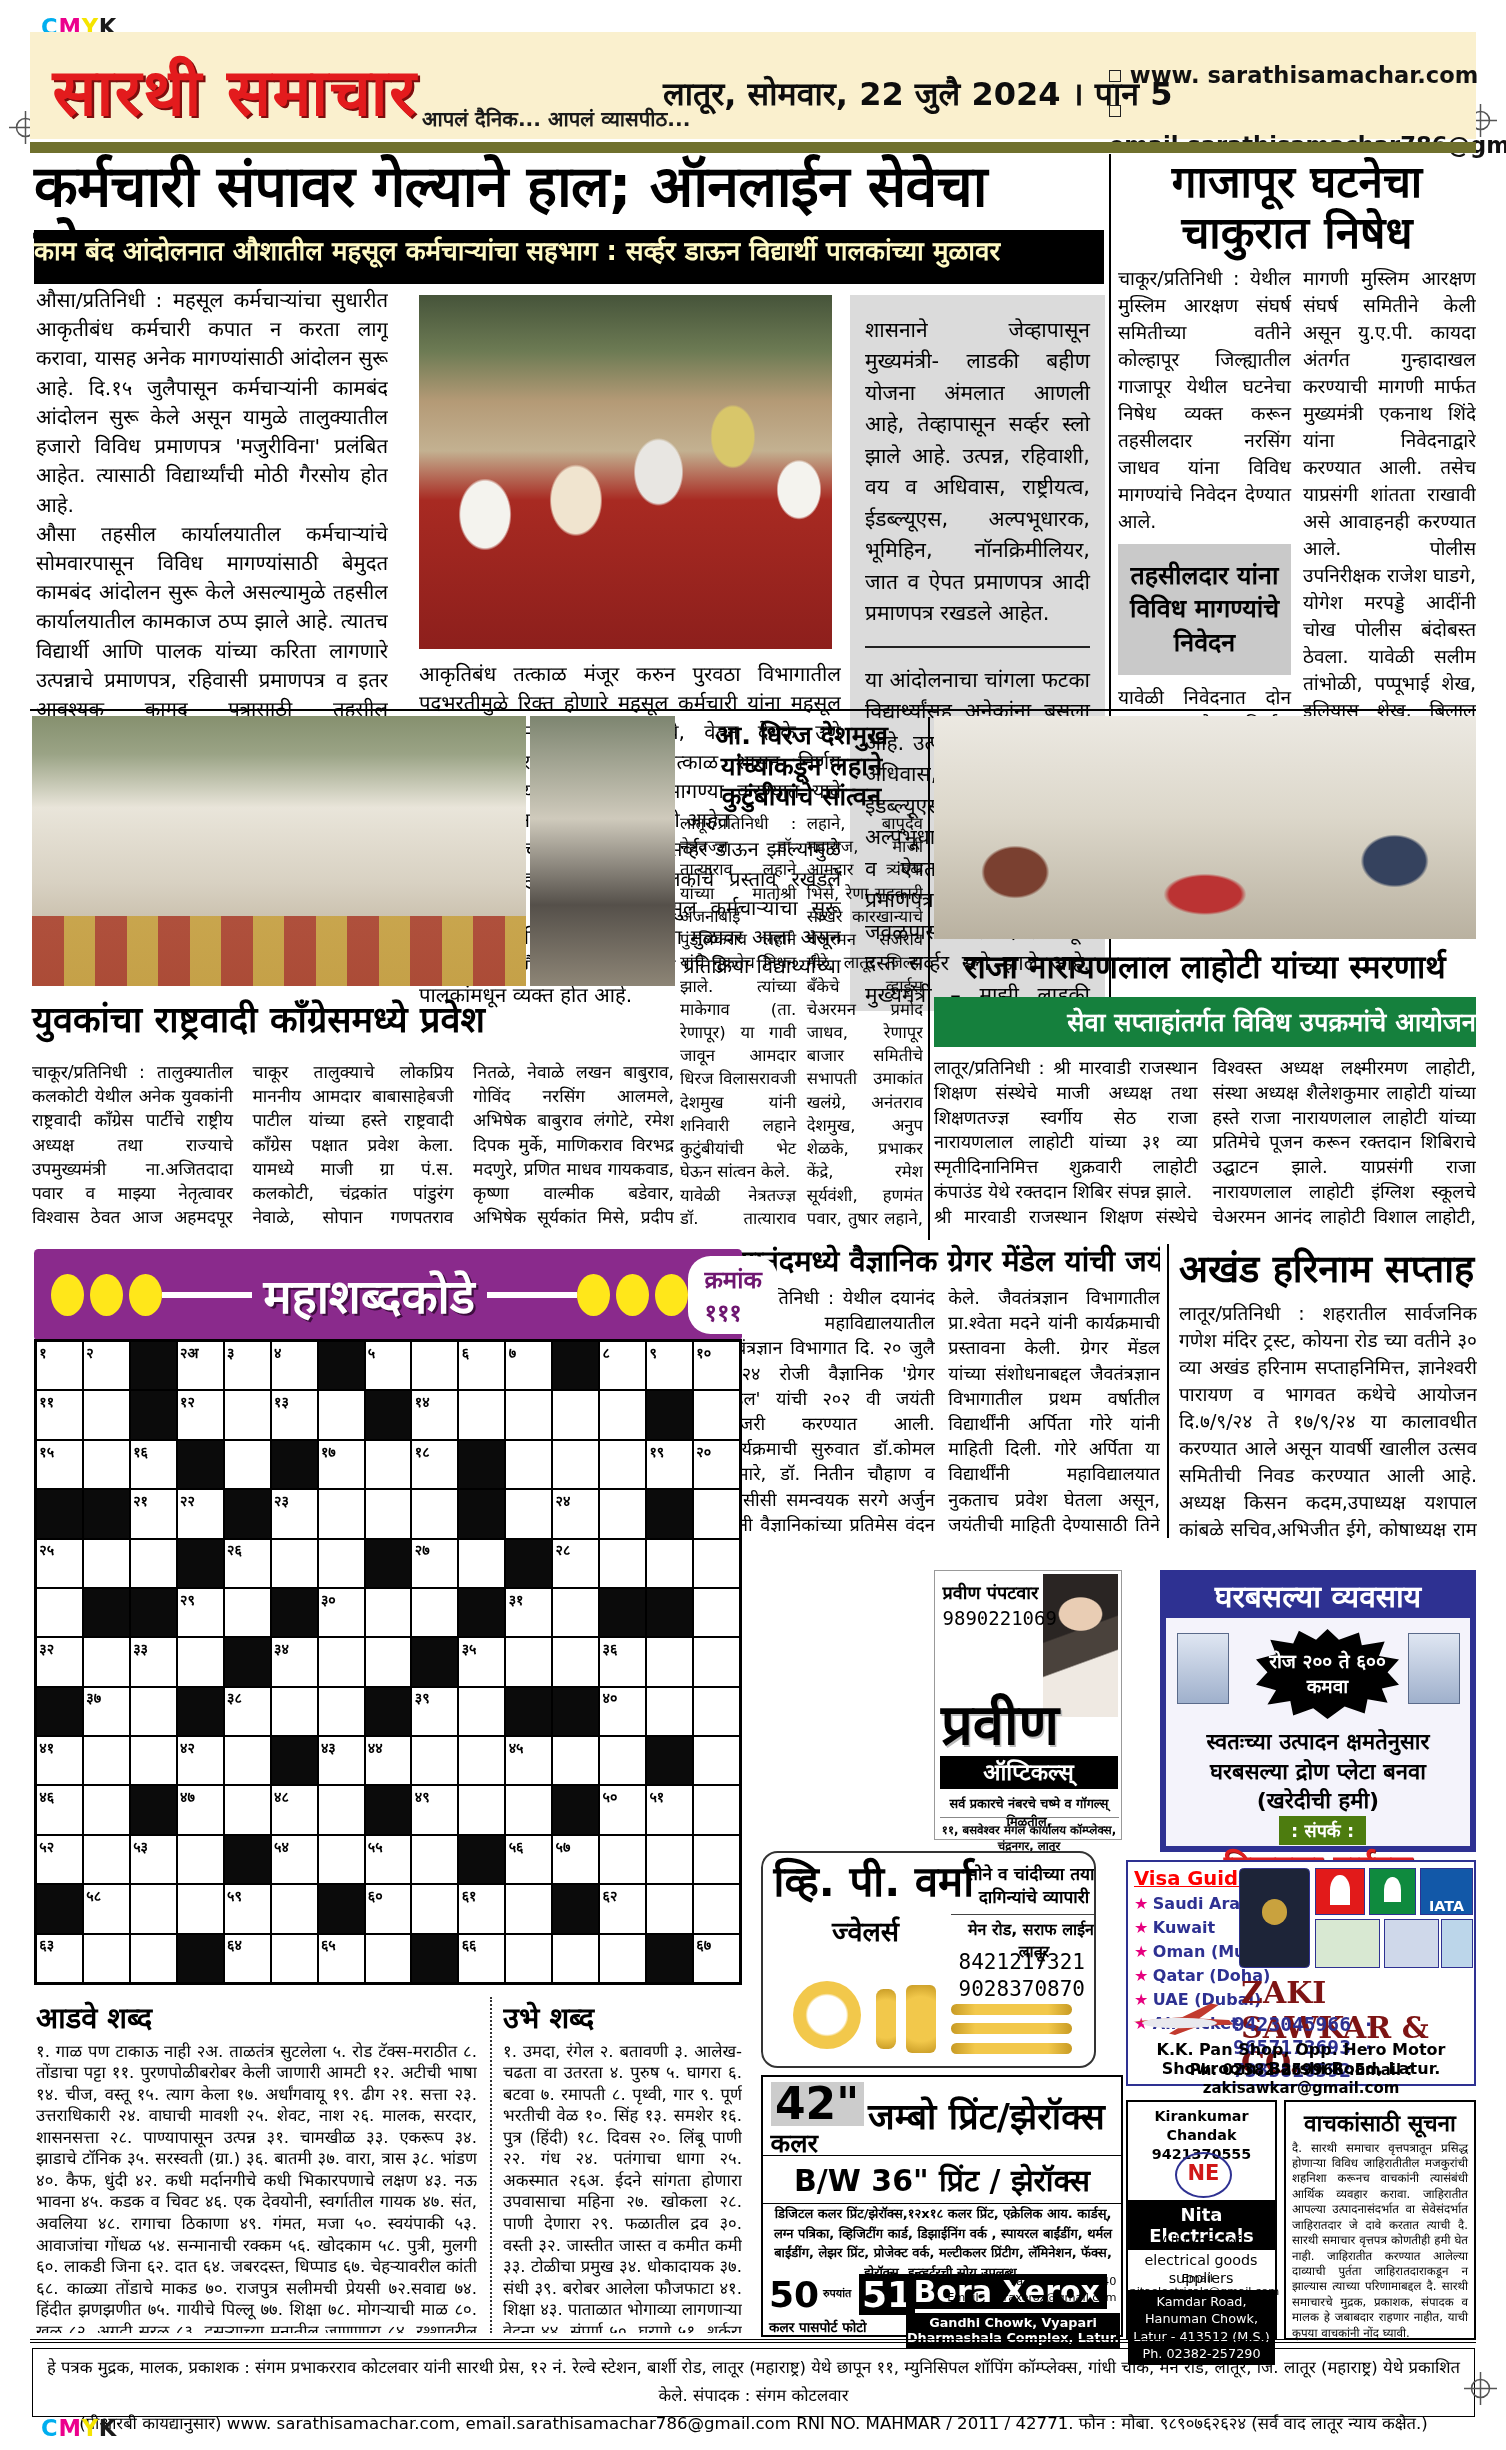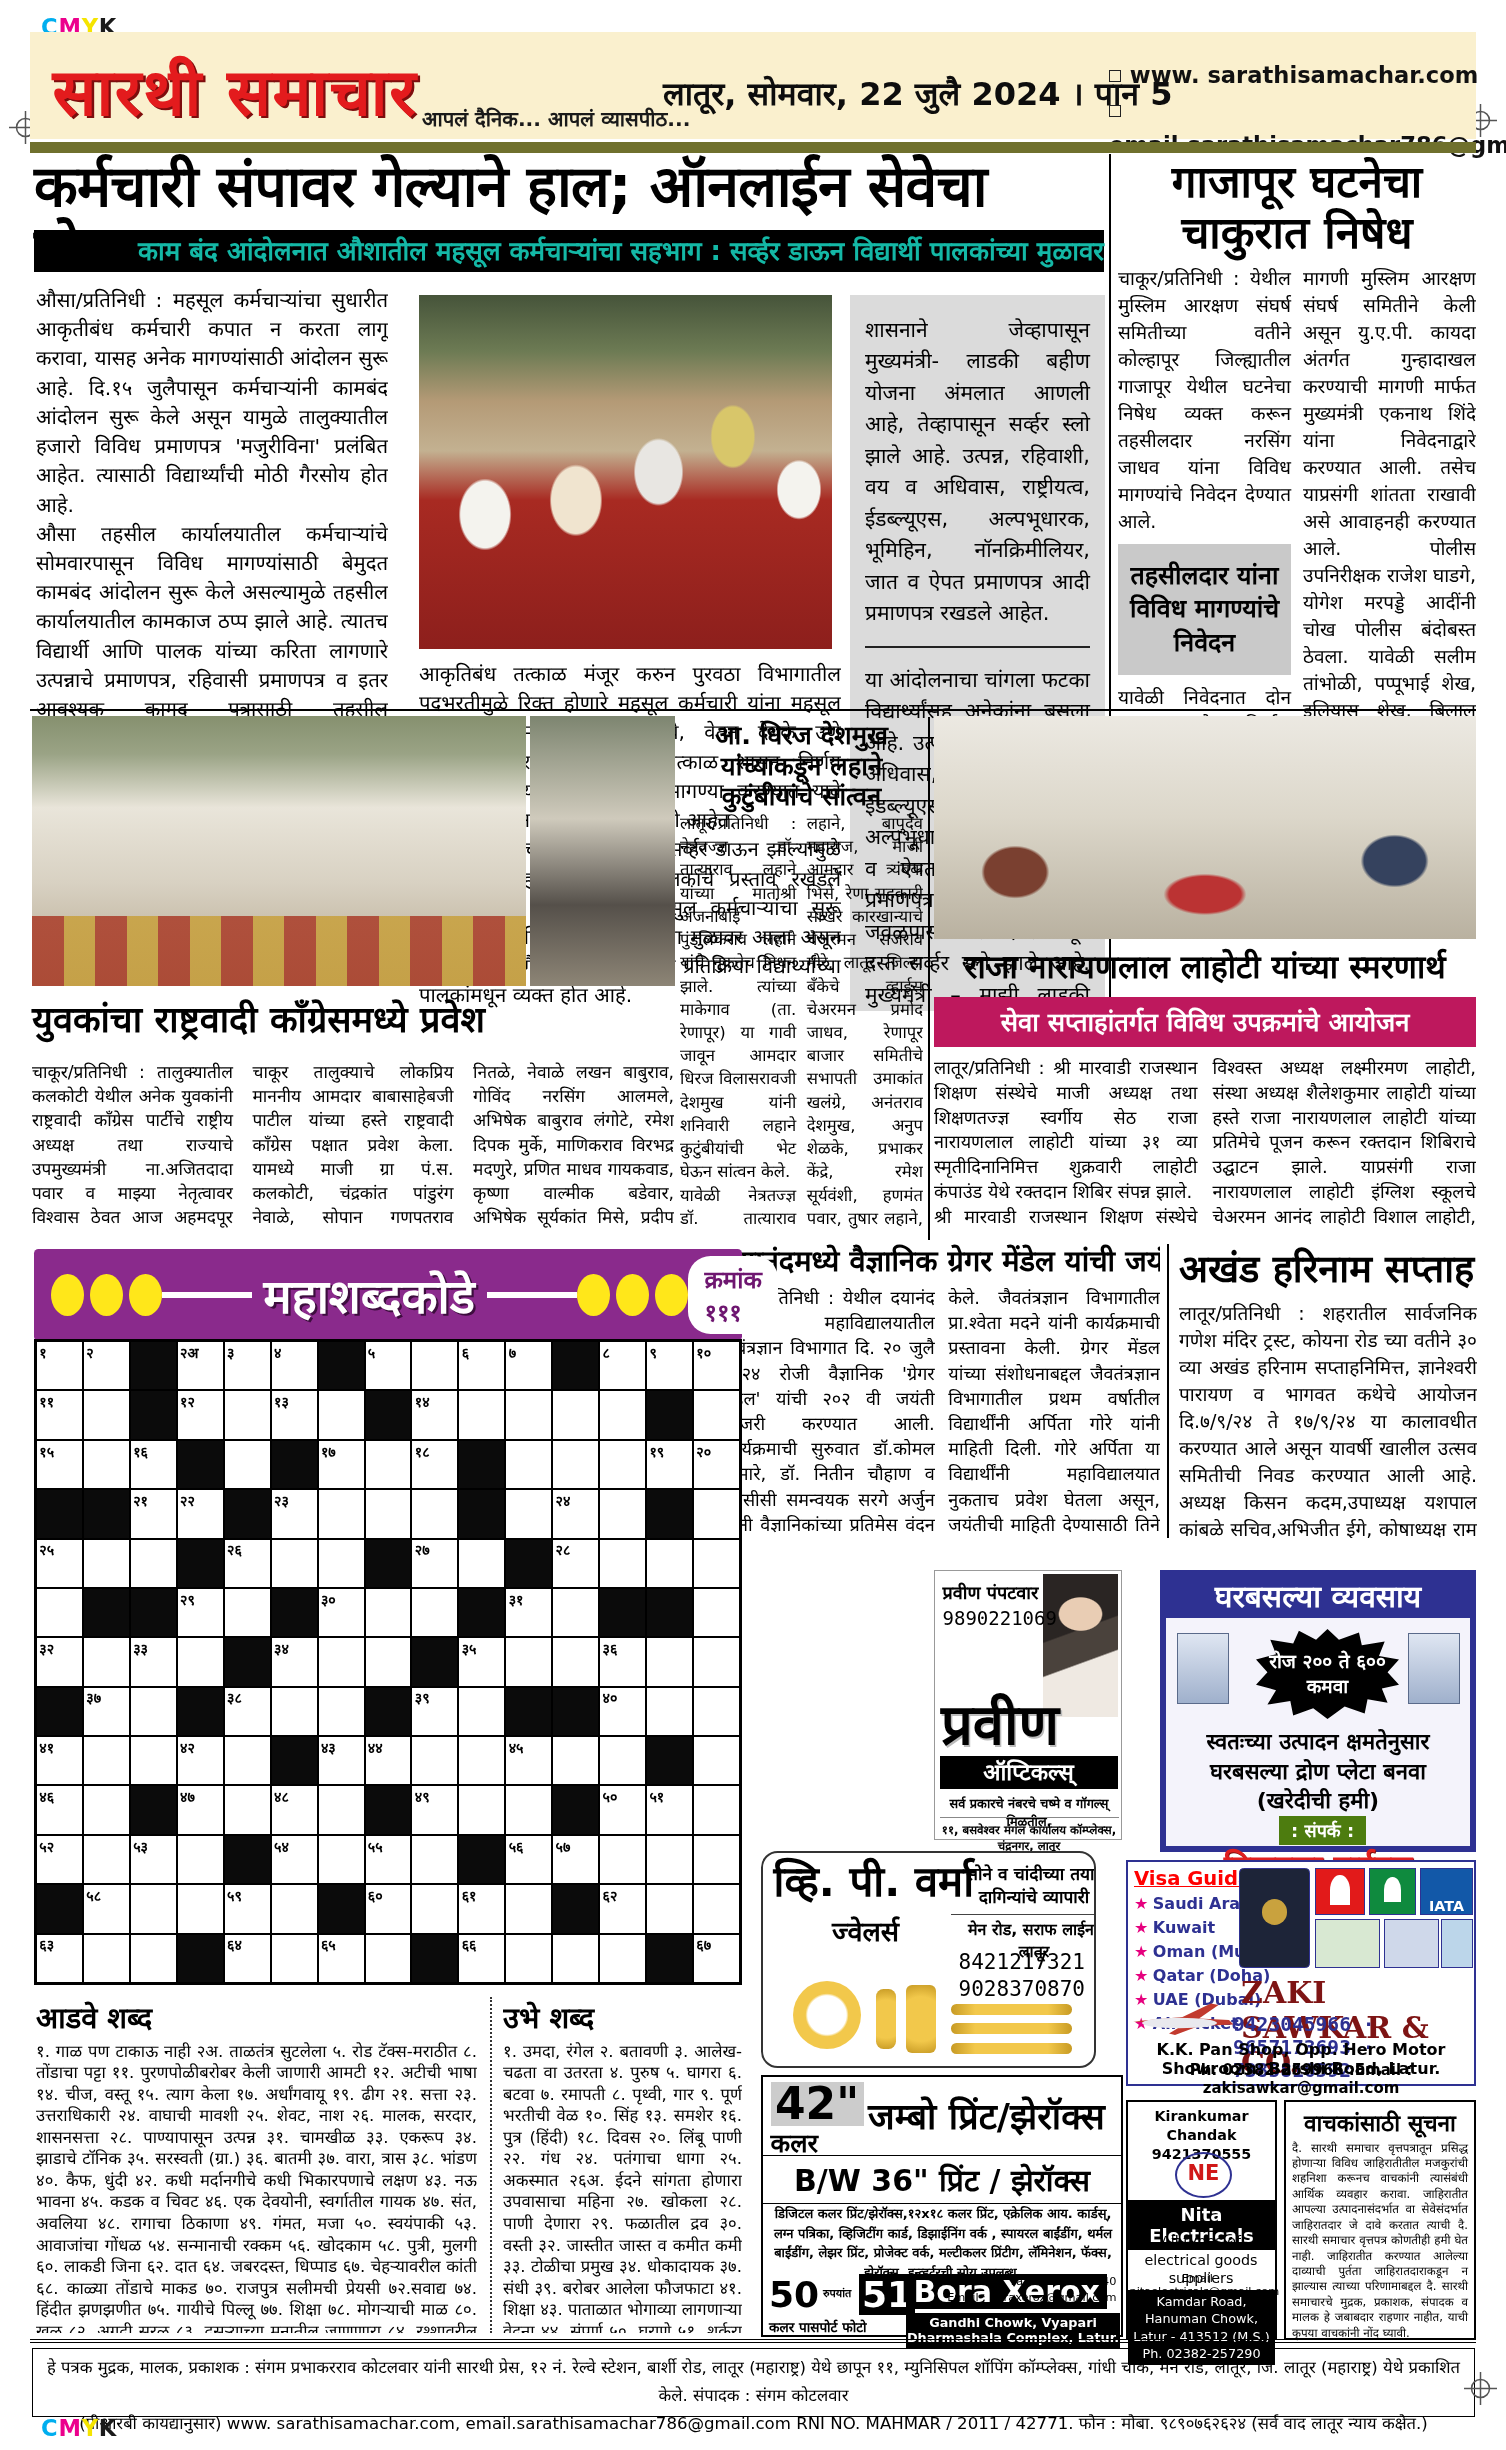--- a/index.html
+++ b/index.html
@@ -15,22 +15,22 @@
   #masthead{left:30px;top:32px;width:1446px;height:107px;background:#faf0ce;}
   #logo{left:22.6px;top:13.6px;font-size:65px;font-weight:800;color:#e31b1d;
         text-shadow:2.3px 2.3px 0 #7d0d0d;letter-spacing:1.5px;font-family:"DejaVu Serif","Liberation Serif",serif;}
   #tagline{left:392px;top:72px;font-size:20.3px;font-weight:bold;color:#1a1a1a;}
   #dateline{left:633px;top:39px;font-size:32px;font-weight:800;color:#0d0d0d;}
   #contacts{left:1079px;top:25.6px;font-size:22.6px;font-weight:bold;color:#111;line-height:1.55;}
   .sqico{display:inline-block;width:9.8px;height:9.8px;border:1.5px solid #222;margin-right:9px;vertical-align:middle;}
   #olivebar{left:30px;top:142px;width:1446px;height:11.3px;background:#6f702d;}
   
   #lead-head{left:34px;top:155px;width:1070px;font-size:57px;font-weight:800;letter-spacing:-0.8px;line-height:1.1;}
-  #lead-sub{left:34px;top:230px;width:1070px;height:42px;background:#000;color:#14b8a6;
-            font-size:26px;font-weight:bold;line-height:42px;text-align:right;}
+  #lead-sub{left:34px;top:230px;width:1070px;height:54px;background:#000;color:#fef9c3;
+            font-size:26px;font-weight:bold;line-height:42px;text-align:left;}
   .bodytxt{font-size:20.3px;line-height:1.44;}
   #lead-c1{left:36px;top:286px;width:352px;height:725px;overflow:hidden;}
   #lead-mid{left:419px;top:660px;width:422px;height:351px;overflow:hidden;}
   #lead-gray{left:850px;top:295px;width:255px;height:716px;background:#dbdbdb;box-sizing:border-box;
              padding:19.6px 15px;font-size:21px;line-height:1.5;overflow:hidden;}
   #lead-gray hr{border:none;border-top:2.3px solid #222;margin:16.6px 0;}
   .vrule{width:1.5px;background:#000;}
   .hrule{height:1.5px;background:#000;}
   
   .ph{background:#b8b2a4;}
@@ -60,22 +60,22 @@
   #gaj-body{left:1118px;top:265px;width:358px;height:746px;column-count:2;column-gap:12px;
             font-size:19px;line-height:1.42;overflow:hidden;}
   #gaj-callout{background:#c9c9c9;font-size:25px;font-weight:800;text-align:center;line-height:1.35;
                padding:15px 7.5px;margin:9px 0;break-inside:avoid;}
   
   #san-head{left:680px;top:720px;width:243px;font-size:25.6px;font-weight:800;line-height:1.2;text-align:center;}
   #san-body{left:680px;top:812px;width:243px;height:428px;column-count:2;column-gap:10.5px;
             font-size:16.6px;line-height:1.4;overflow:hidden;}
   
   #rak-head{left:934px;top:944px;width:542px;font-size:32px;font-weight:800;text-align:center;}
-  #rak-sub{left:934px;top:997px;width:542px;height:50px;background:#be185d;color:#fff;font-size:25.6px;
-           font-weight:bold;line-height:50px;text-align:center;}
+  #rak-sub{left:934px;top:997px;width:542px;height:50px;background:#15803d;color:#fff;font-size:25.6px;
+           font-weight:bold;line-height:50px;text-align:right;}
   #rak-body{left:934px;top:1056px;width:542px;height:185px;column-count:2;column-gap:15px;
             font-size:18px;line-height:1.38;overflow:hidden;}
   
   #yuv-head{left:32px;top:994px;width:642px;font-size:36px;font-weight:800;}
   #yuv-body{left:32px;top:1060px;width:642px;height:182px;column-count:3;column-gap:19.6px;
             font-size:17.3px;line-height:1.4;overflow:hidden;}
   
   #men-head{left:723px;top:1240px;width:437px;font-size:29px;font-weight:800;white-space:nowrap;overflow:hidden;}
   #men-body{left:723px;top:1285px;width:437px;height:274px;column-count:2;column-gap:13.6px;
             font-size:18px;line-height:1.4;overflow:hidden;}

